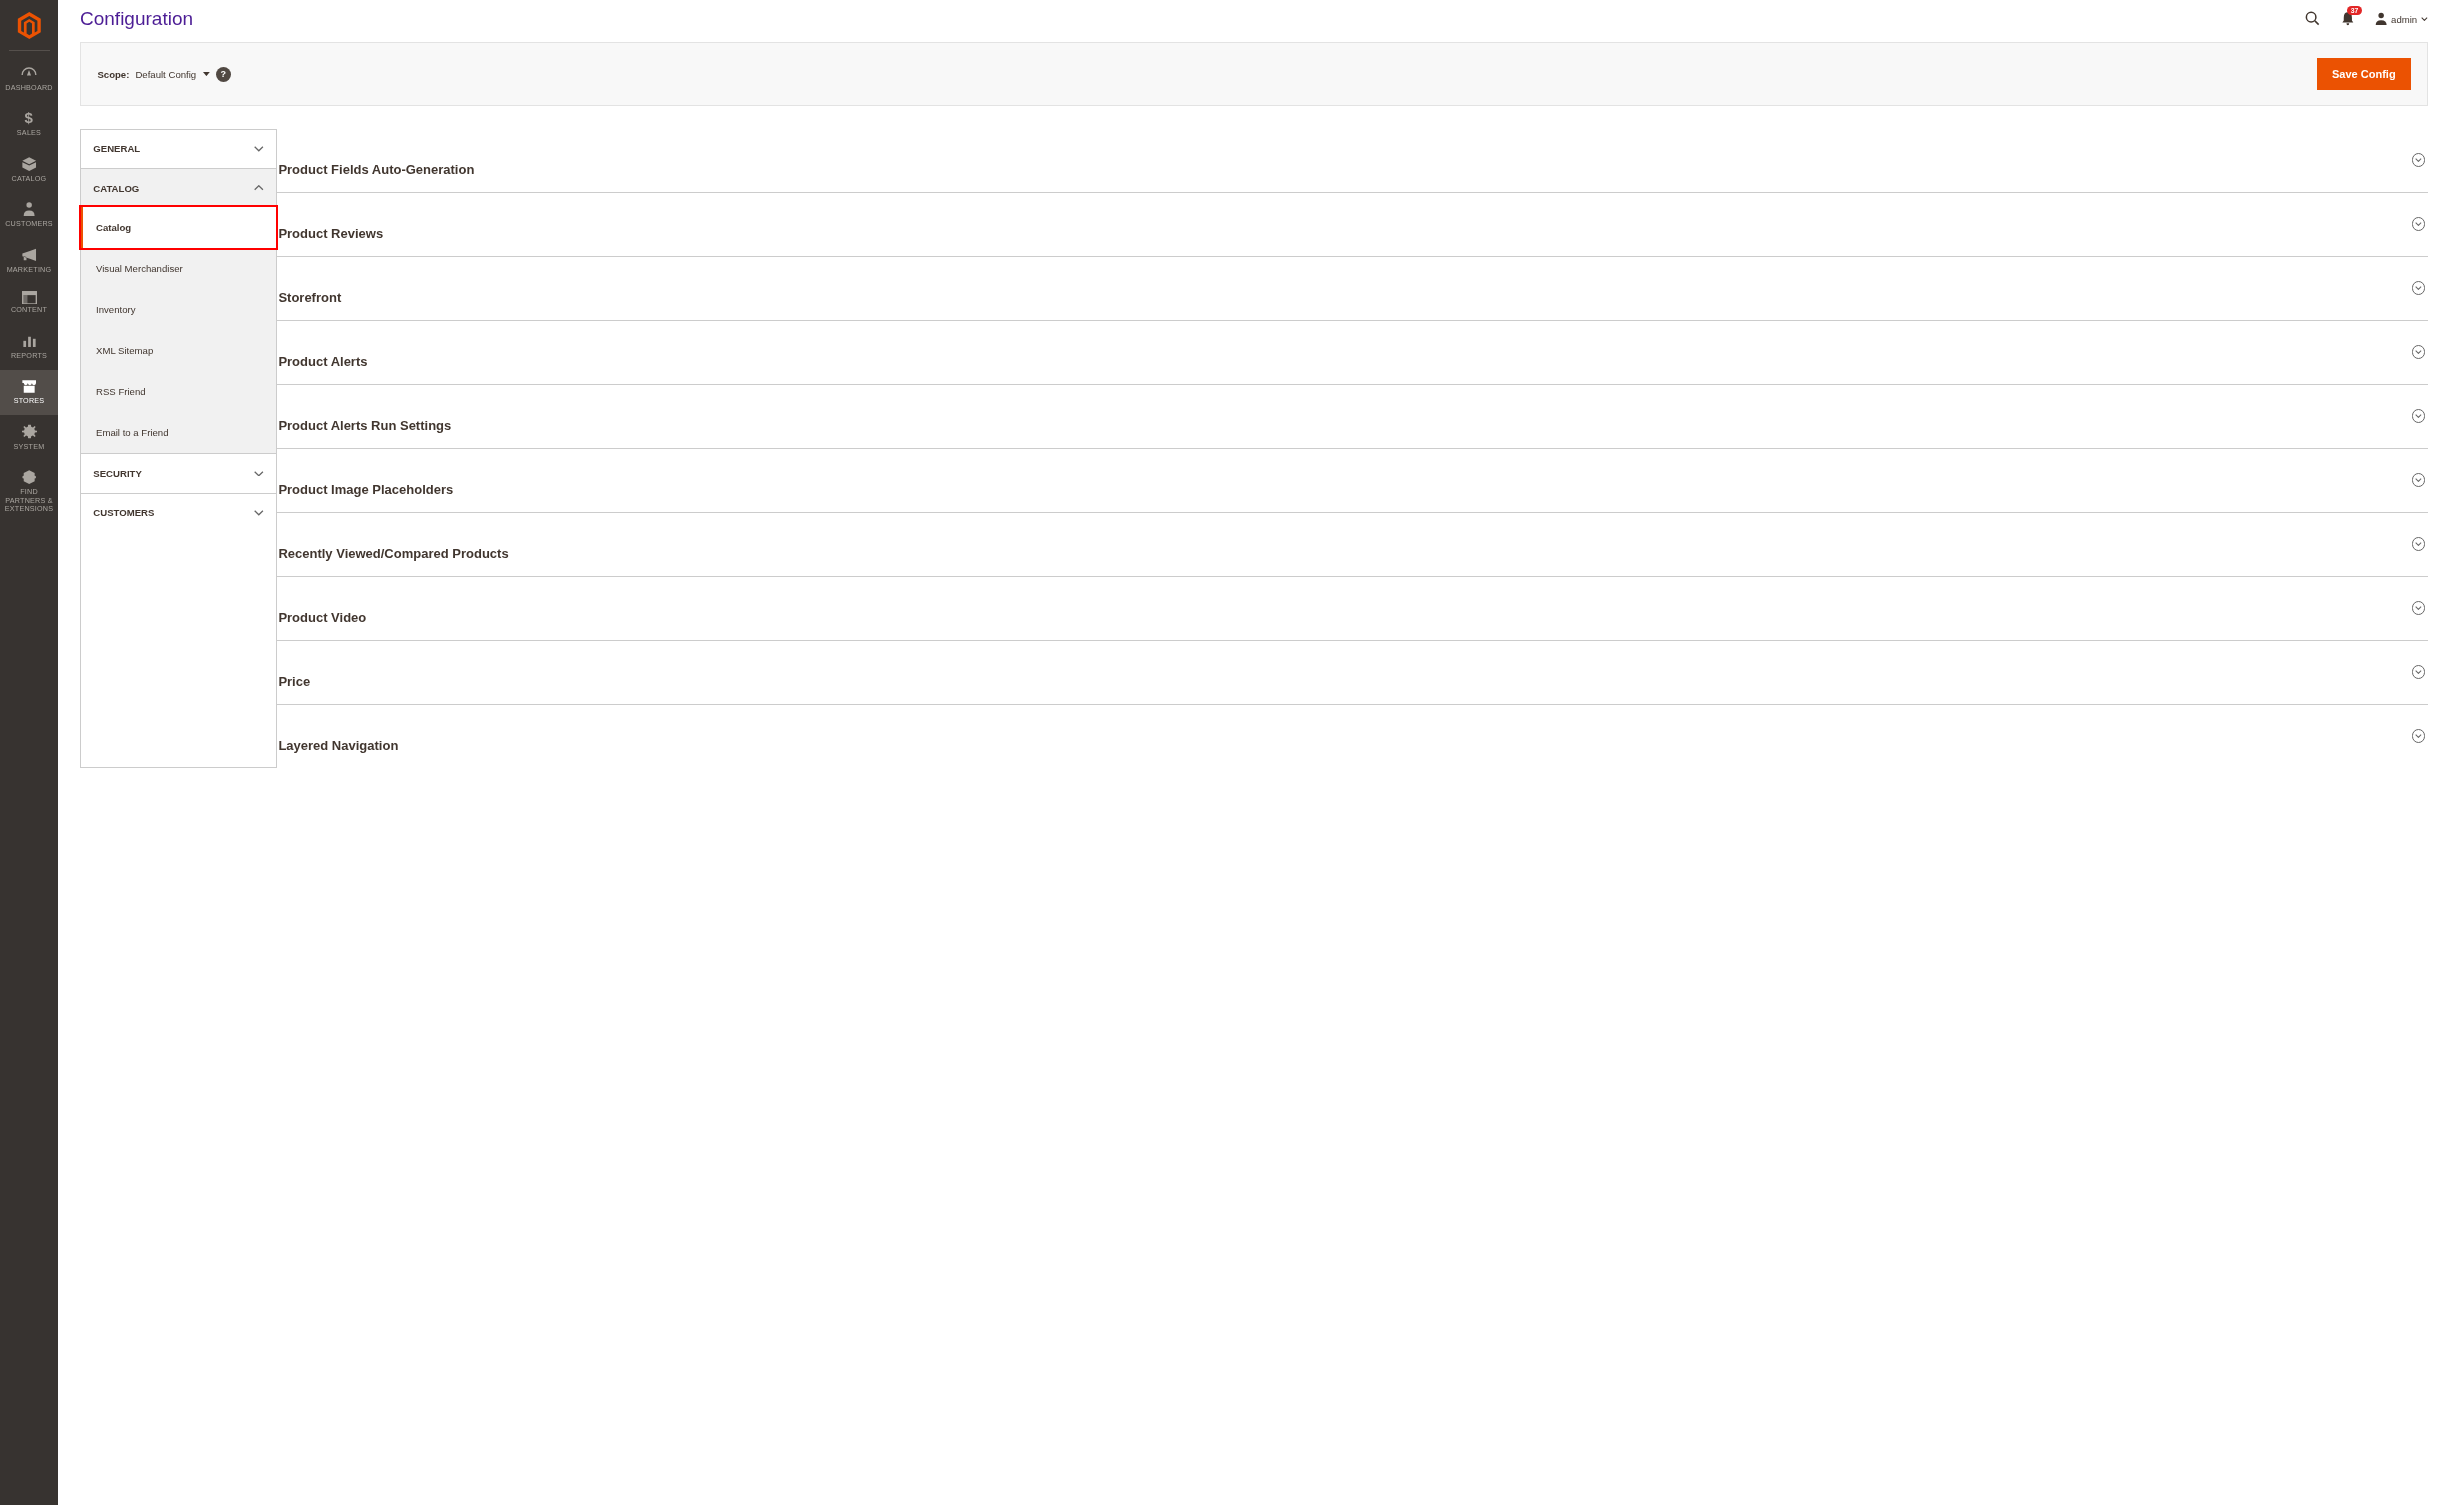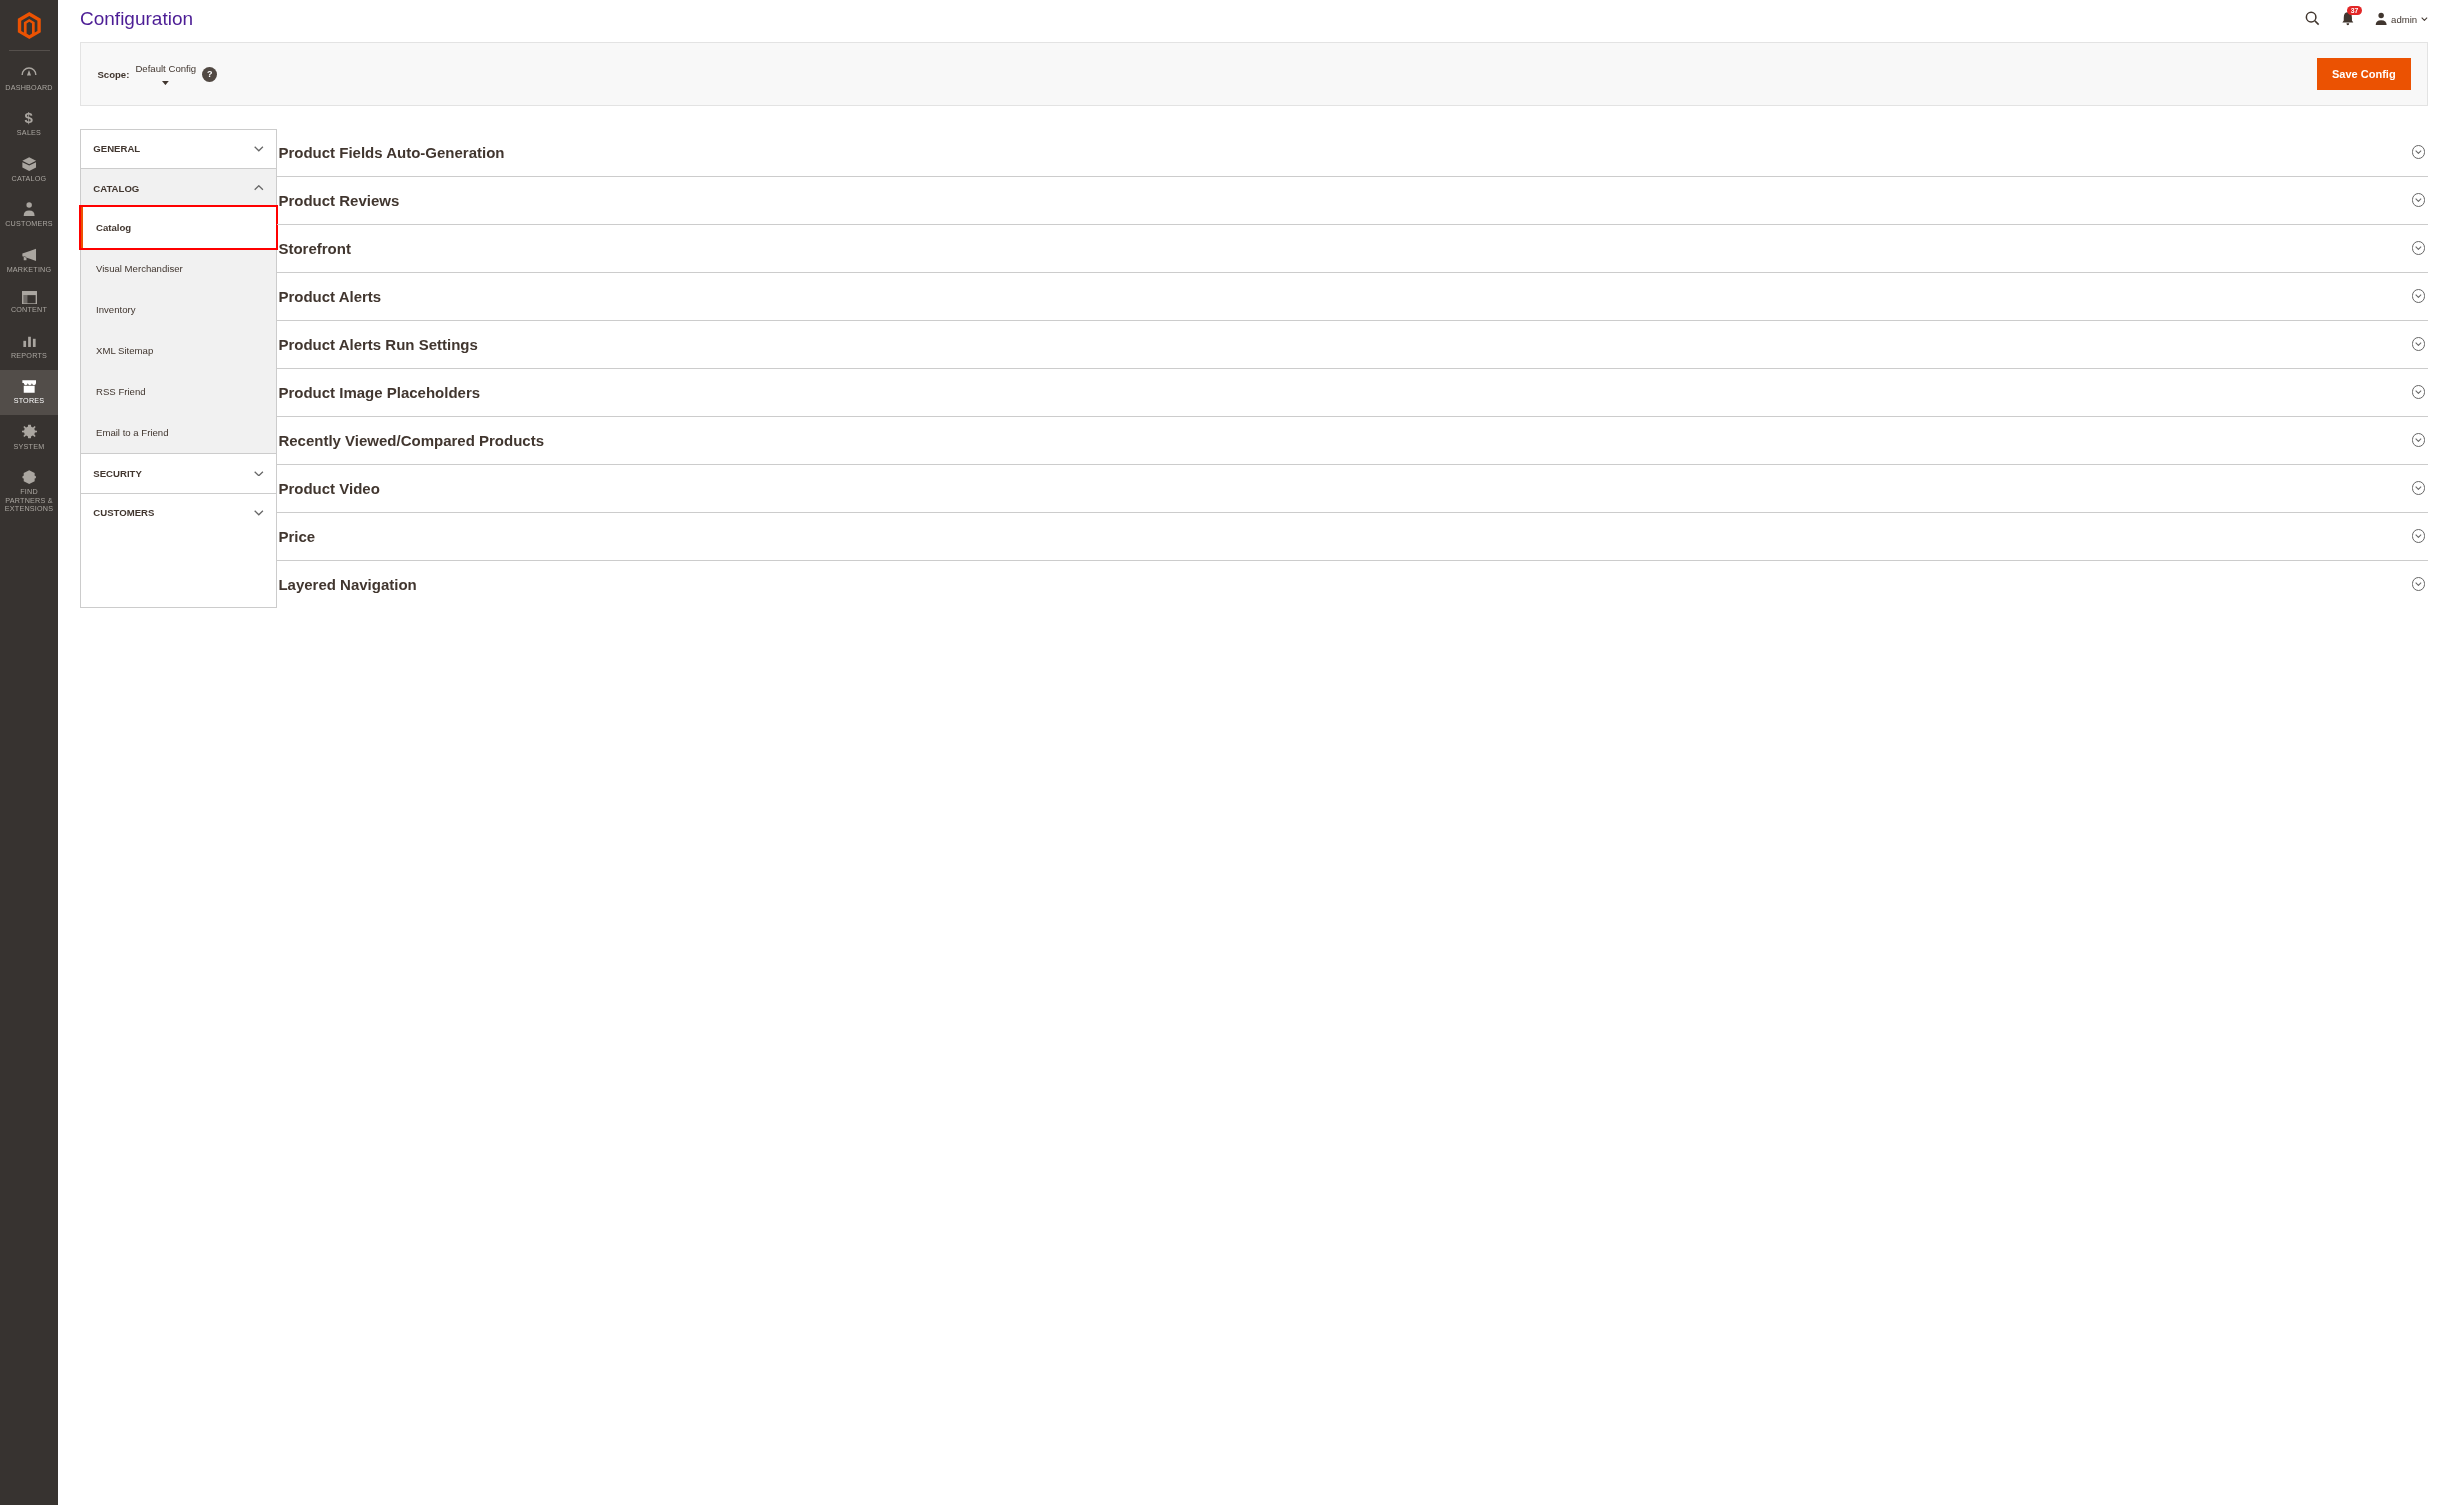--- a/index.html
+++ b/index.html
@@ -122,21 +122,20 @@
       font-size: 9.6px;
       color: #41362f;
     }
     .scope-select {
       display: flex;
       align-items: center;
       gap: 6.8px;
       font-size: 9.6px;
       color: #41362f;
       cursor: pointer;
-      flex-direction: column;
     }
     .help-circle {
       width: 15px;
       height: 15px;
       border-radius: 50%;
       background: #514943;
       color: #fff;
       display: flex;
       align-items: center;
       justify-content: center;
@@ -208,23 +207,24 @@
     }
     .panel-row {
       border-bottom: 0.7px solid #ccc;
       display: flex;
       align-items: center;
       justify-content: space-between;
       padding: 15px 2.7px 15px 1.4px;
       cursor: pointer;
     }
     .panel-title {
-      font-size: 15px;
+      font-size: 13px;
       font-weight: 600;
       color: #41362f;
+      margin-top: 18px;
     }
     .expand-icon {
       width: 13.7px;
       height: 13.7px;
       border: 1px solid #666;
       border-radius: 50%;
       display: flex;
       align-items: center;
       justify-content: center;
       flex-shrink: 0;

